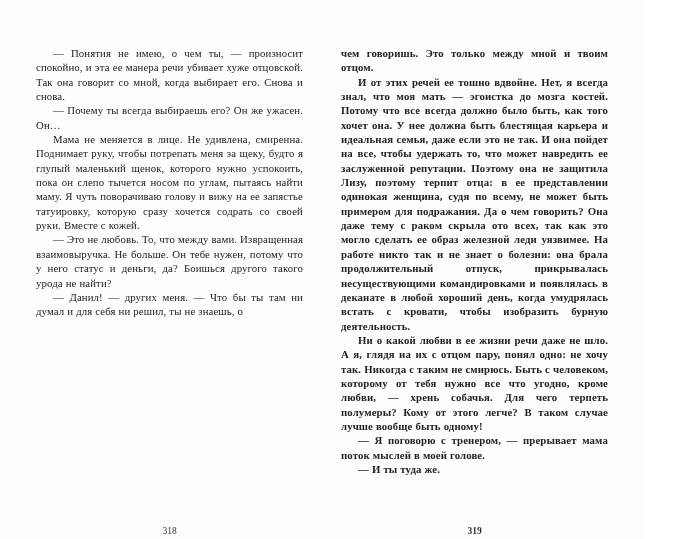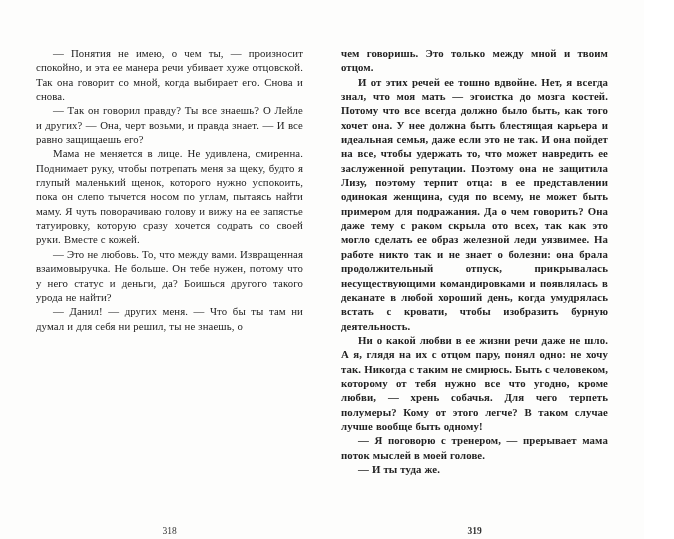--- a/index.html
+++ b/index.html
@@ -54,21 +54,21 @@
   .pn-left  { left: 36px; right: 19px; }
   .pn-right { left: 19px; right: 36px; }
 </style>
 </head>
 <body>
 
 <div class="spread">
 
   <div class="page page-left">
     <p>— Понятия не имею, о чем ты, — произносит спокойно, и эта ее манера речи убивает хуже отцовской. Так она говорит со мной, когда выбирает его. Снова и снова.</p>
-    <p>— Так он говорил правду? Ты все знаешь? О Лейле и других? — Она, черт возьми, и правда знает. — И все равно защищаешь его?</p>
+    <p>— Почему ты всегда выбираешь его? Он же ужасен. Он…</p>
     <p>Мама не меняется в лице. Не удивлена, смиренна. Поднимает руку, чтобы потрепать меня за щеку, будто я глупый маленький щенок, которого нужно успокоить, пока он слепо тычется носом по углам, пытаясь найти маму. Я чуть поворачиваю голову и вижу на ее запястье татуировку, которую сразу хочется содрать со своей руки. Вместе с кожей.</p>
     <p>— Это не любовь. То, что между вами. Извращенная взаимовыручка. Не больше. Он тебе нужен, потому что у него статус и деньги, да? Боишься другого такого урода не найти?</p>
     <p>— Данил! — других меня. — Что бы ты там ни думал и для себя ни решил, ты не знаешь, о</p>
     <div class="page-number pn-left">318</div>
   </div>
 
   <div class="page page-right">
     <p class="no-indent">чем говоришь. Это только между мной и твоим отцом.</p>
     <p>И от этих речей ее тошно вдвойне. Нет, я всегда знал, что моя мать — эгоистка до мозга костей. Потому что все всегда должно было быть, как того хочет она. У нее должна быть блестящая карьера и идеальная семья, даже если это не так. И она пойдет на все, чтобы удержать то, что может навредить ее заслуженной репутации. Поэтому она не защитила Лизу, поэтому терпит отца: в ее представлении одинокая женщина, судя по всему, не может быть примером для подражания. Да о чем говорить? Она даже тему с раком скрыла ото всех, так как это могло сделать ее образ железной леди уязвимее. На работе никто так и не знает о болезни: она брала продолжительный отпуск, прикрывалась несуществующими командировками и появлялась в деканате в любой хороший день, когда умудрялась встать с кровати, чтобы изобразить бурную деятельность.</p>
     <p>Ни о какой любви в ее жизни речи даже не шло. А я, глядя на их с отцом пару, понял одно: не хочу так. Никогда с таким не смирюсь. Быть с человеком, которому от тебя нужно все что угодно, кроме любви, — хрень собачья. Для чего терпеть полумеры? Кому от этого легче? В таком случае лучше вообще быть одному!</p>

